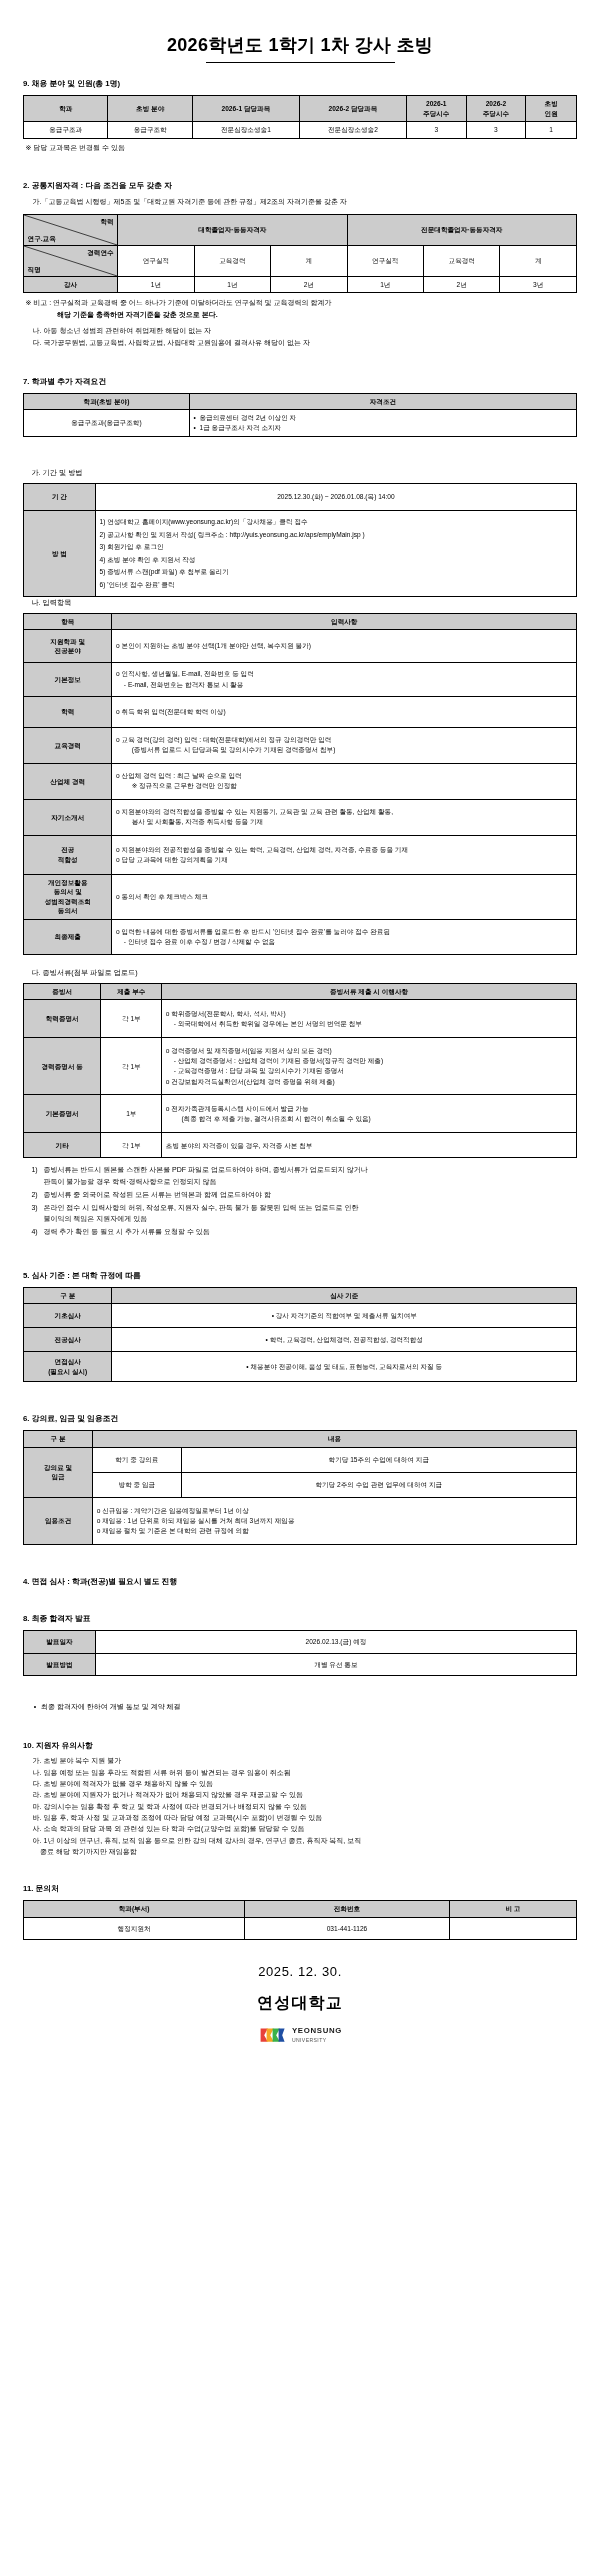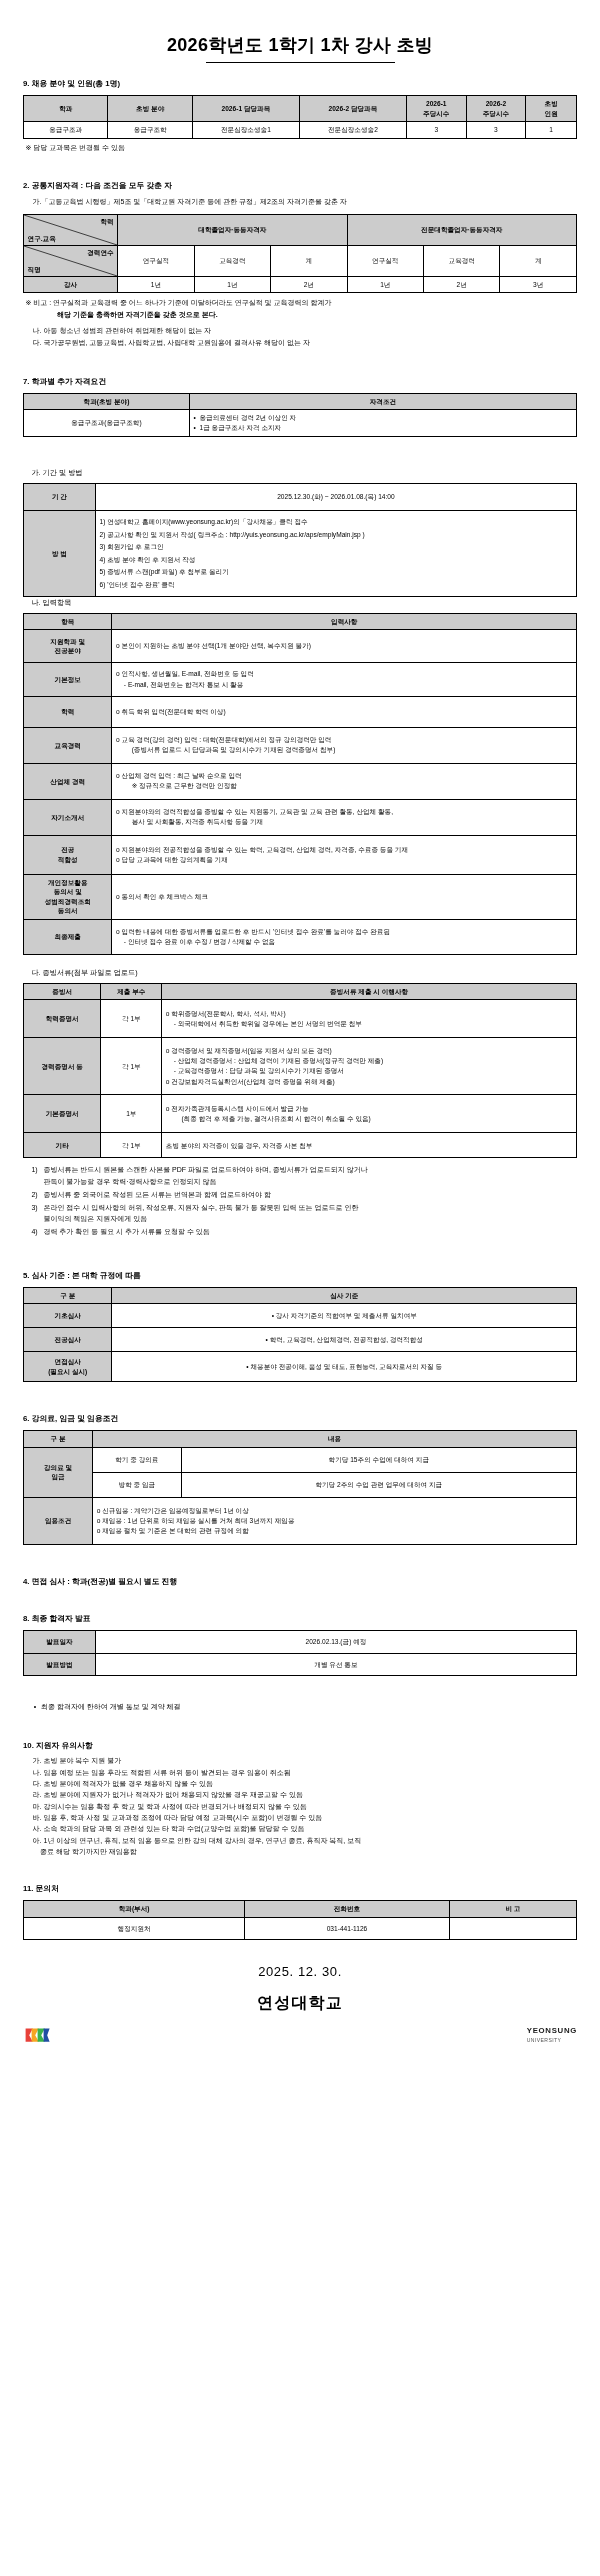--- a/index.html
+++ b/index.html
@@ -168,21 +168,21 @@
   }
   .univ-name {
     text-align: center;
     font-size: 16px;
     font-weight: bold;
     letter-spacing: 1.2px;
     margin-top: 8.4px;
   }
   .logo-row {
     display: flex;
-    justify-content: space-between;
+    justify-content: center;
     align-items: center;
     gap: 6px;
     margin-top: 10.8px;
   }
   .logo-mark { display: block; }
   .logo-text {
     font-size: 7.8px;
     font-weight: bold;
     letter-spacing: 0.7px;
     color: #1a1a1a;

